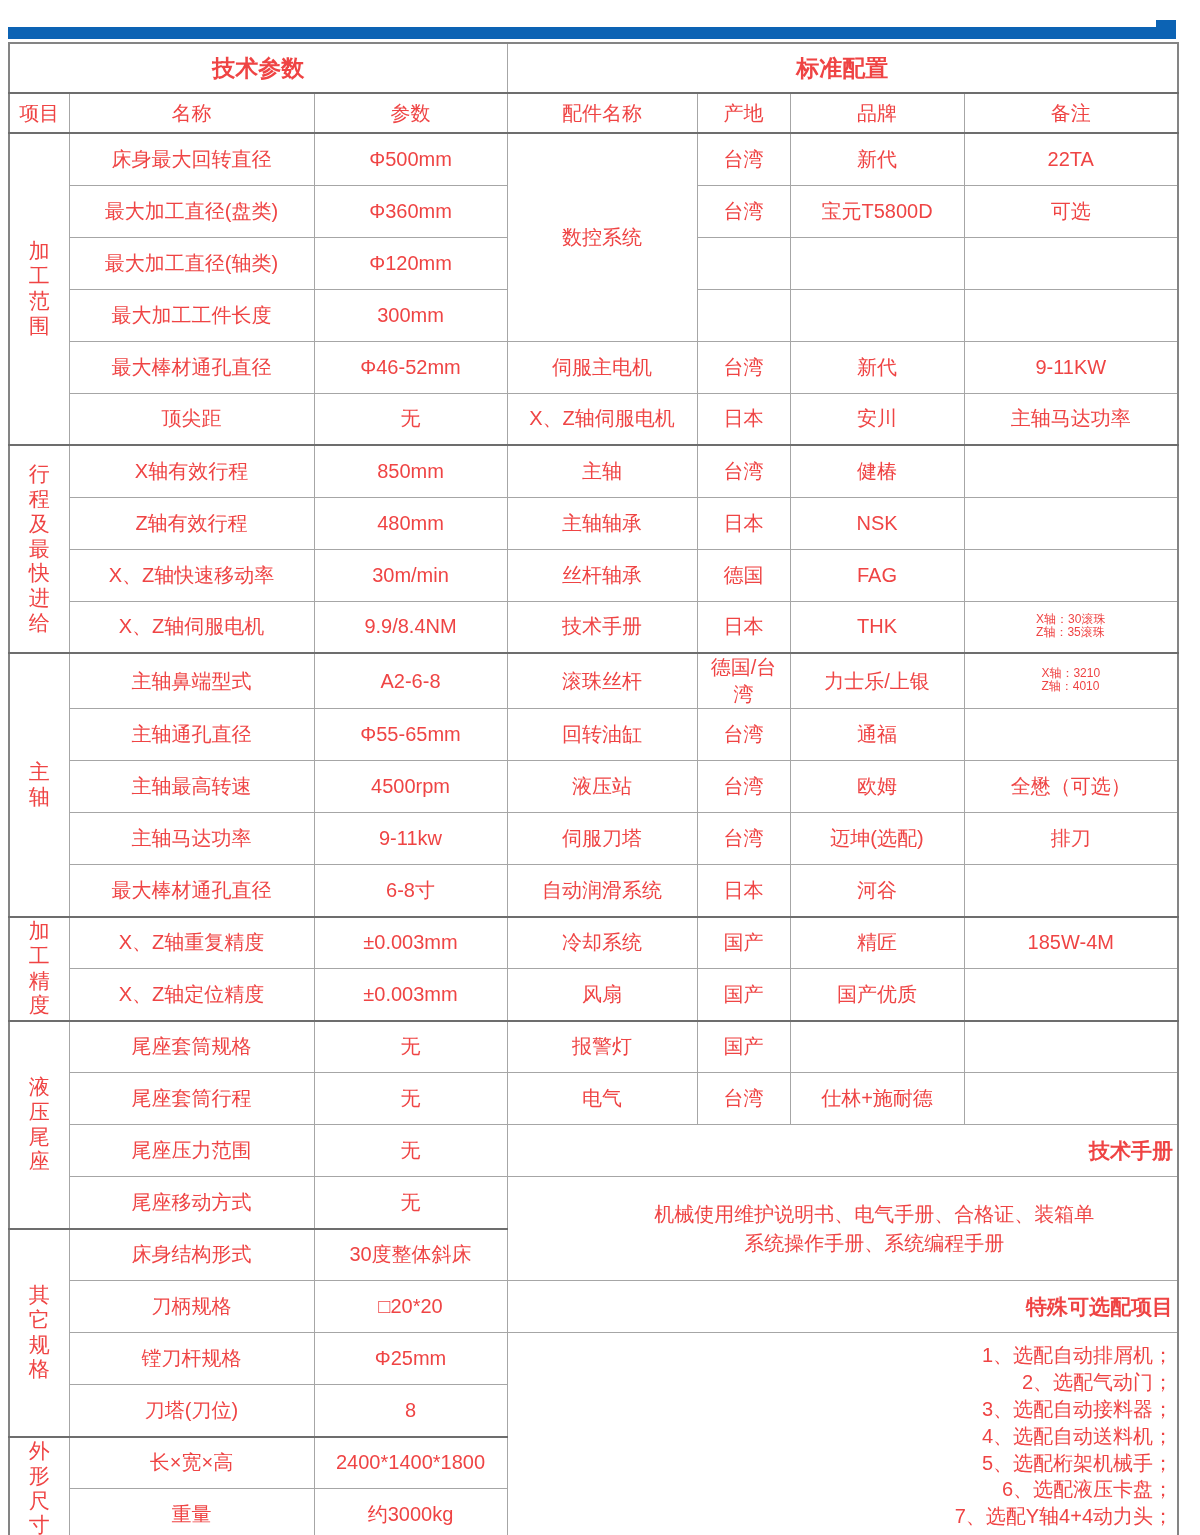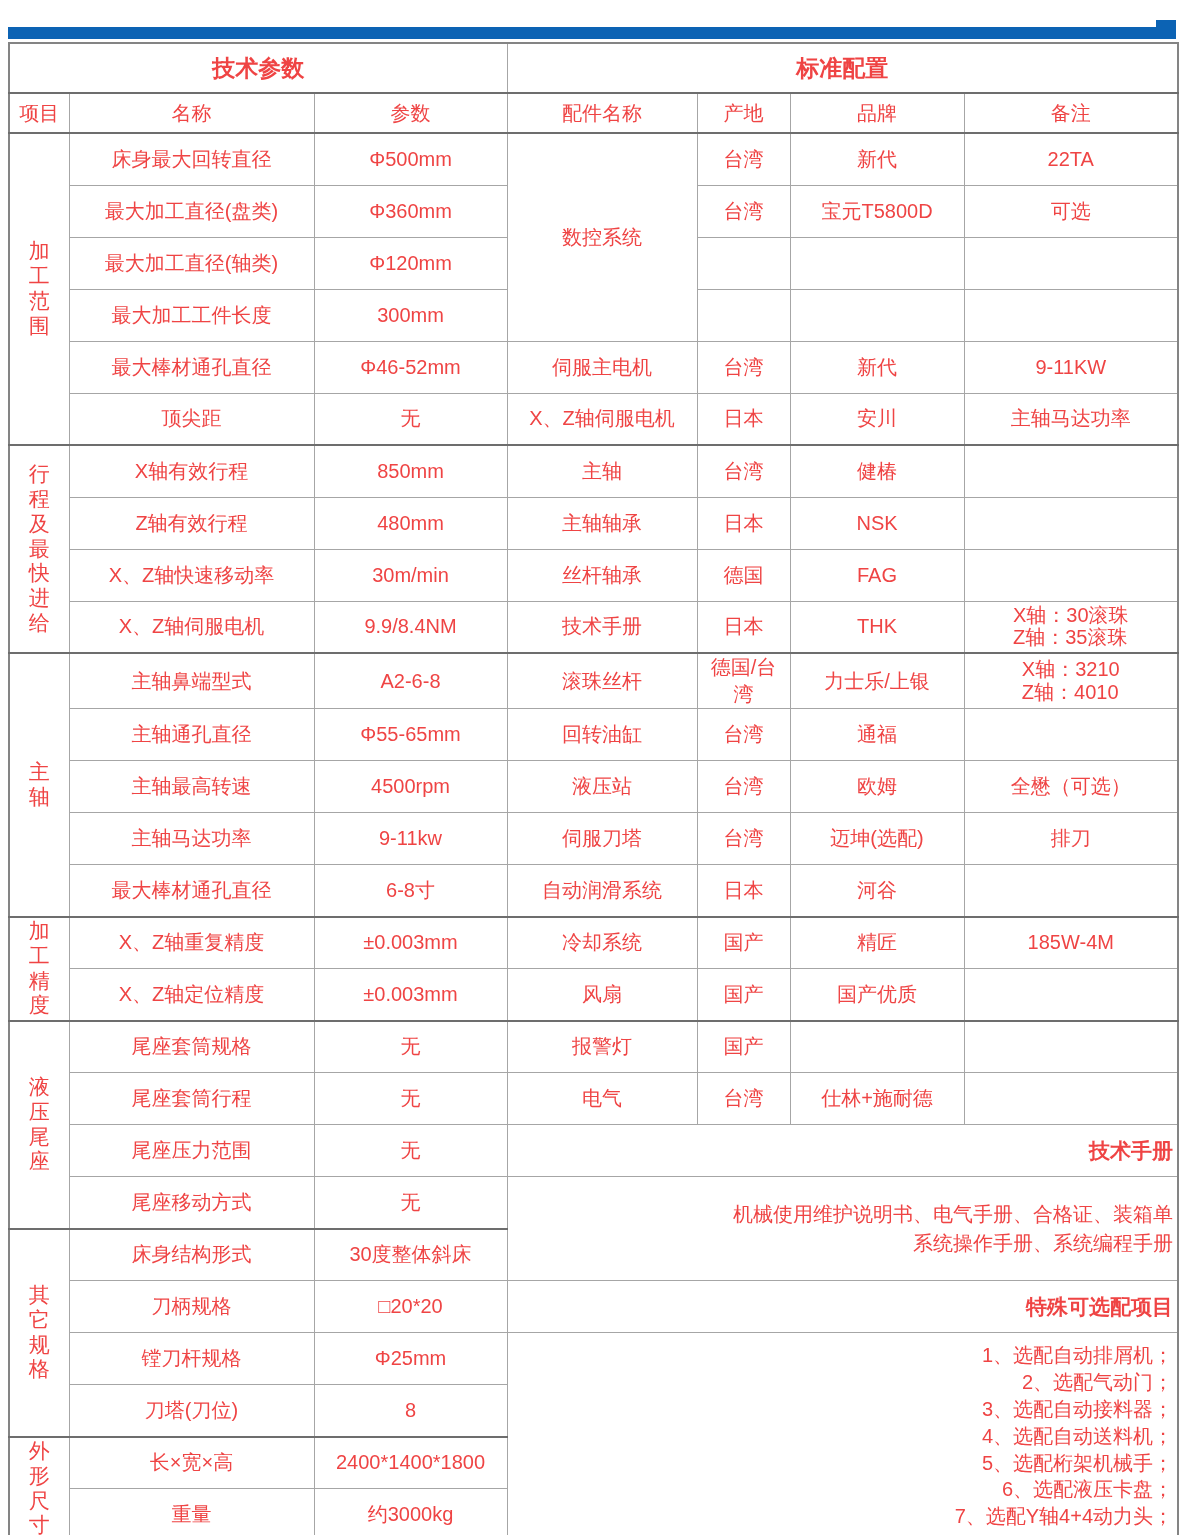--- a/index.html
+++ b/index.html
@@ -12,23 +12,23 @@
   td{border:1px solid #a6a6a6;text-align:center;vertical-align:middle;
      font-size:20px;padding:0 4px;overflow:hidden;}
   tr.hdr1{height:50px;}
   tr.hdr2{height:40px;}
   tr.r{height:52px;}
   td.sec-title{font-size:23px;font-weight:bold;border-bottom:2px solid #6d6d6d;}
   tr.hdr2 td{border-bottom:2px solid #6d6d6d;font-size:20px;}
   td.bt{border-top:2px solid #6d6d6d;}
   td.group{font-size:21px;line-height:1.18;padding:0;}
   td.note2 div{display:inline-block;text-align:left;white-space:pre-line;
-               font-size:20px;line-height:1.12;}
+               font-size:12px;line-height:1.12;}
   td.wide-title{text-align:right;padding-left:68px;font-weight:bold;font-size:21px;}
-  td.wide-text{text-align:right;padding-left:68px;white-space:pre-line;
+  td.wide-text{text-align:center;padding-left:68px;white-space:pre-line;
                font-size:20px;line-height:1.45;}
   td.wide-list{text-align:right;padding-left:48px;white-space:pre-line;
                font-size:20px;line-height:1.34;}
 </style>
 </head>
 <body>
 
 <div class="page">
   <div class="accent-bar"></div>
   <div class="accent-tip"></div>

